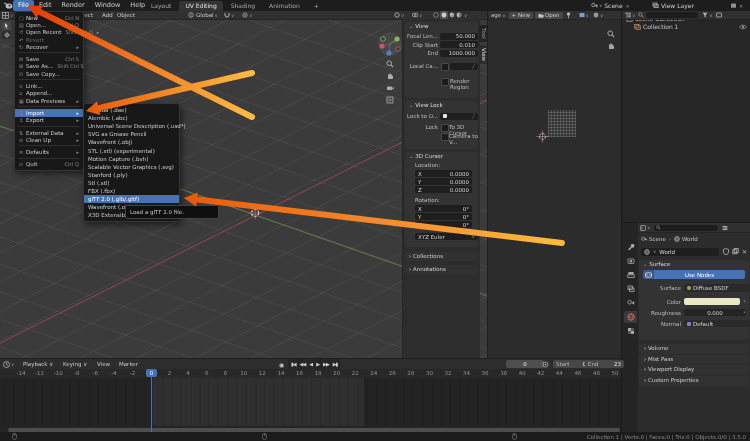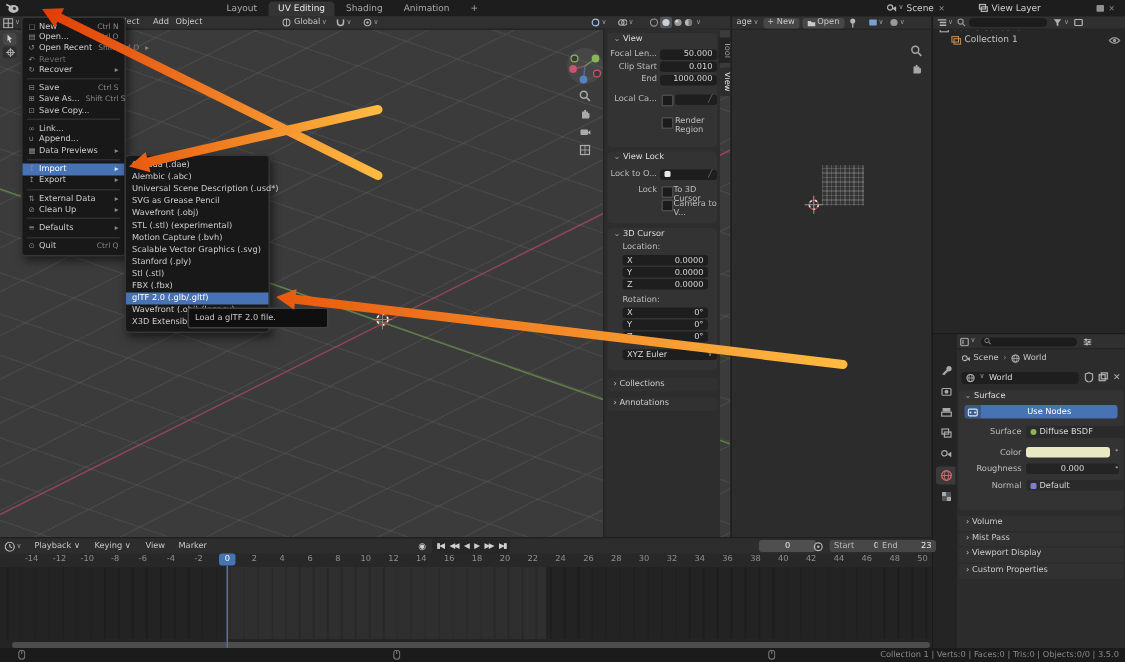--- a/index.html
+++ b/index.html
@@ -57,20 +57,27 @@
 <div id="root">
 
   <div class="abs row" id="topbar">
     <span class="abs icbtn" style="left:3px;top:1px;width:10px;height:9px;">
       <svg width="9" height="7" viewBox="0 0 9 7">
           <ellipse cx="5" cy="4" rx="3.4" ry="2.6" fill="#bdbdbd"></ellipse>
           <circle cx="5.6" cy="3.6" r="1.1" fill="#3a3a3a"></circle>
           <path d="M0.2 1 L4 3" stroke="#bdbdbd" stroke-width="1.2"></path>
         </svg>
     </span>
+    <span class="abs" id="topbar-menus" style="left:13px;top:0;height:11px;display:flex;">
+        <span class="menu-item active">File</span>
+        <span class="menu-item">Edit</span>
+        <span class="menu-item">Render</span>
+        <span class="menu-item">Window</span>
+        <span class="menu-item">Help</span>
+      </span>
     <span class="abs" id="ws-tabs" style="left:145px;top:1px;height:10px;display:flex;gap:2px;">
         <span class="ws-tab">Layout</span>
         <span class="ws-tab active">UV Editing</span>
         <span class="ws-tab">Shading</span>
         <span class="ws-tab">Animation</span>
         <span class="ws-tab">+</span>
       </span>
 
     <span class="abs row" style="left:591px;top:1px;height:9px;">
       <span>

